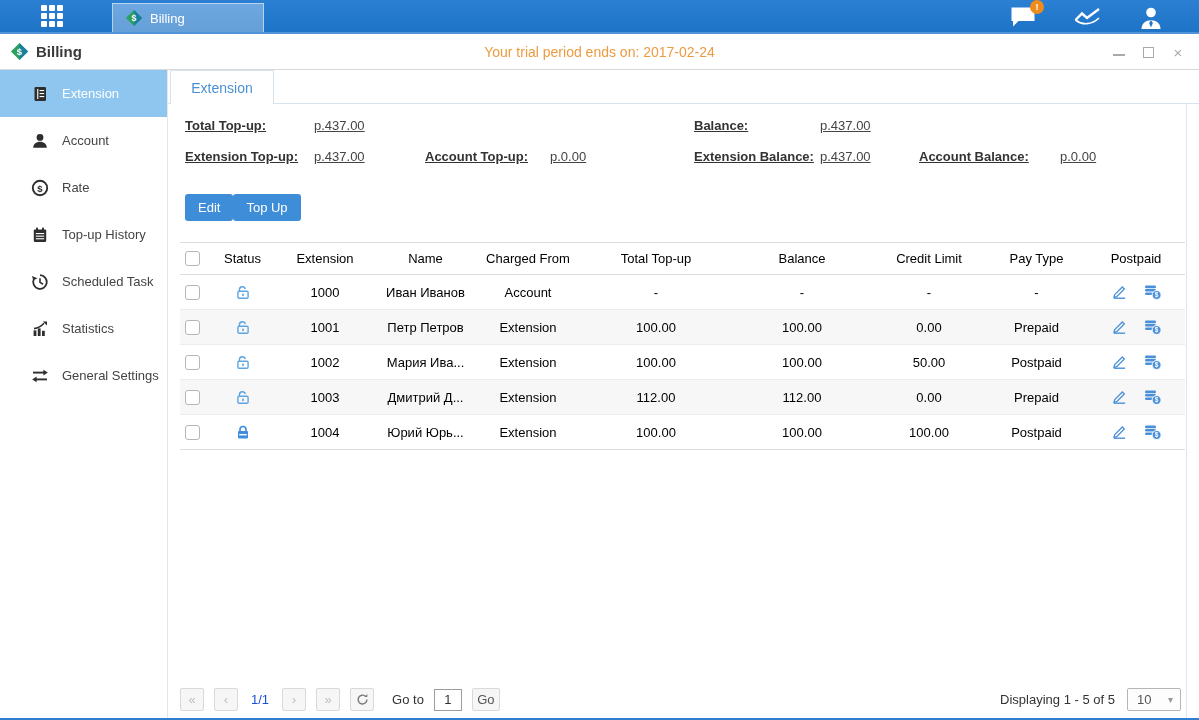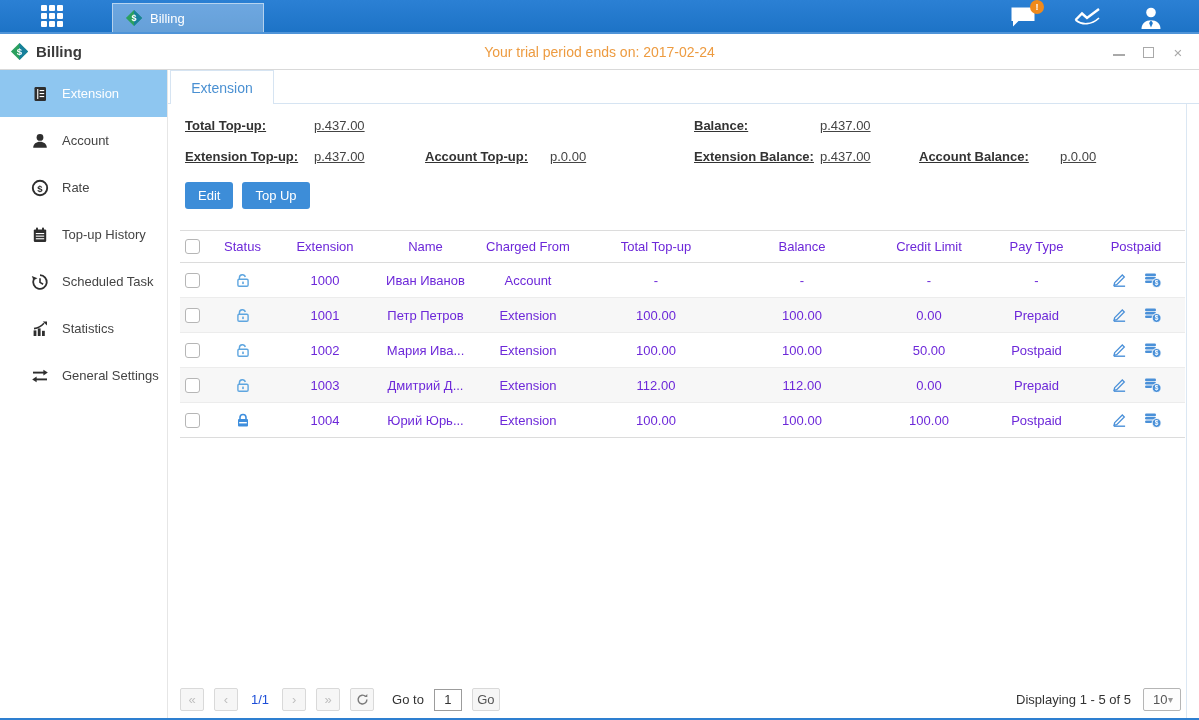--- a/index.html
+++ b/index.html
@@ -54,26 +54,26 @@
     margin-bottom:-1px; color:#4a90d2; font-size:14px; display:flex; align-items:center;
     justify-content:center; cursor:pointer; }
 
   
   .summary { position:relative; height:76px; }
   .summary span { position:absolute; font-size:13px; white-space:nowrap;text-decoration:underline; }
   .sum-label { font-weight:bold; color:#333; }
   .sum-value { color:#444; }
 
   
-  .actions { margin:2px 0 0 17px; display:flex; gap:9px; }
+  .actions { margin:14px 0 0 17px; display:flex; }
   .btn-blue { background:#3d8dd8; color:#fff; border:none; font-size:13px;
     font-family:"Liberation Sans",sans-serif; padding:6px 13px; border-radius:3px; cursor:pointer; }
 
   
-  .table { margin:21px 0 0 12px; width:1005px; font-size:13px; color:#6d28d9; }
+  .table { margin:21px 0 0 12px; width:1005px; font-size:13px; color:#000000; }
   .thead { display:flex; align-items:center; height:33px; border-top:1px solid #dcdcdc;
     border-bottom:1px solid #dcdcdc; }
   .trow { display:flex; align-items:center; height:35px; border-bottom:1px solid #ececec; }
   .tbody .trow:nth-child(even) { background:#f7f7f7; }
   .tbody .trow:last-child { border-bottom:1px solid #dcdcdc; }
   .c { text-align:center; overflow:hidden; white-space:nowrap; }
   .c0{width:30px; display:flex; justify-content:flex-start; padding-left:5px;}
   .c1{width:65px;} .c2{width:100px;} .c3{width:101px;} .c4{width:104px;}
   .c5{width:152px;} .c6{width:140px;} .c7{width:114px;} .c8{width:101px;}
   .c9{flex:1; display:flex; align-items:center; justify-content:center; gap:16px;}
@@ -91,21 +91,21 @@
   .pager { display:flex; align-items:center; gap:10px; }
   .pg-btn { width:24px; height:23px; background:#f6f6f6; border:1px solid #d9d9d9;
     border-radius:2px; color:#bfbfbf; font-size:13px; display:flex; align-items:center;
     justify-content:center; cursor:pointer; }
   .pg-btn.refresh { color:#7a7a7a; }
   .page-ind { margin:0 3px; color:#1d4ed8; }
   .goto-label { margin-left:8px; color:#333; }
   .goto-input { width:28px; height:22px; border:1px solid #9c9c9c; text-align:center;
     font-size:13px; font-family:"Liberation Sans",sans-serif; color:#333; }
   .right-info { display:flex; align-items:center; gap:12px; color:#333; }
-  .page-size { width:38px; height:23px; border:1px solid #b5b5b5; border-radius:2px;
+  .page-size { width:54px; height:23px; border:1px solid #b5b5b5; border-radius:2px;
     background:#fdfdfd; display:flex; align-items:center; justify-content:space-between;
     padding:0 7px 0 9px; cursor:pointer; color:#555; }
   .dd-arrow { color:#999; font-size:10px; }
 </style>
 </head>
 <body>
 
 <div class="app">
 
   <div class="taskbar">

